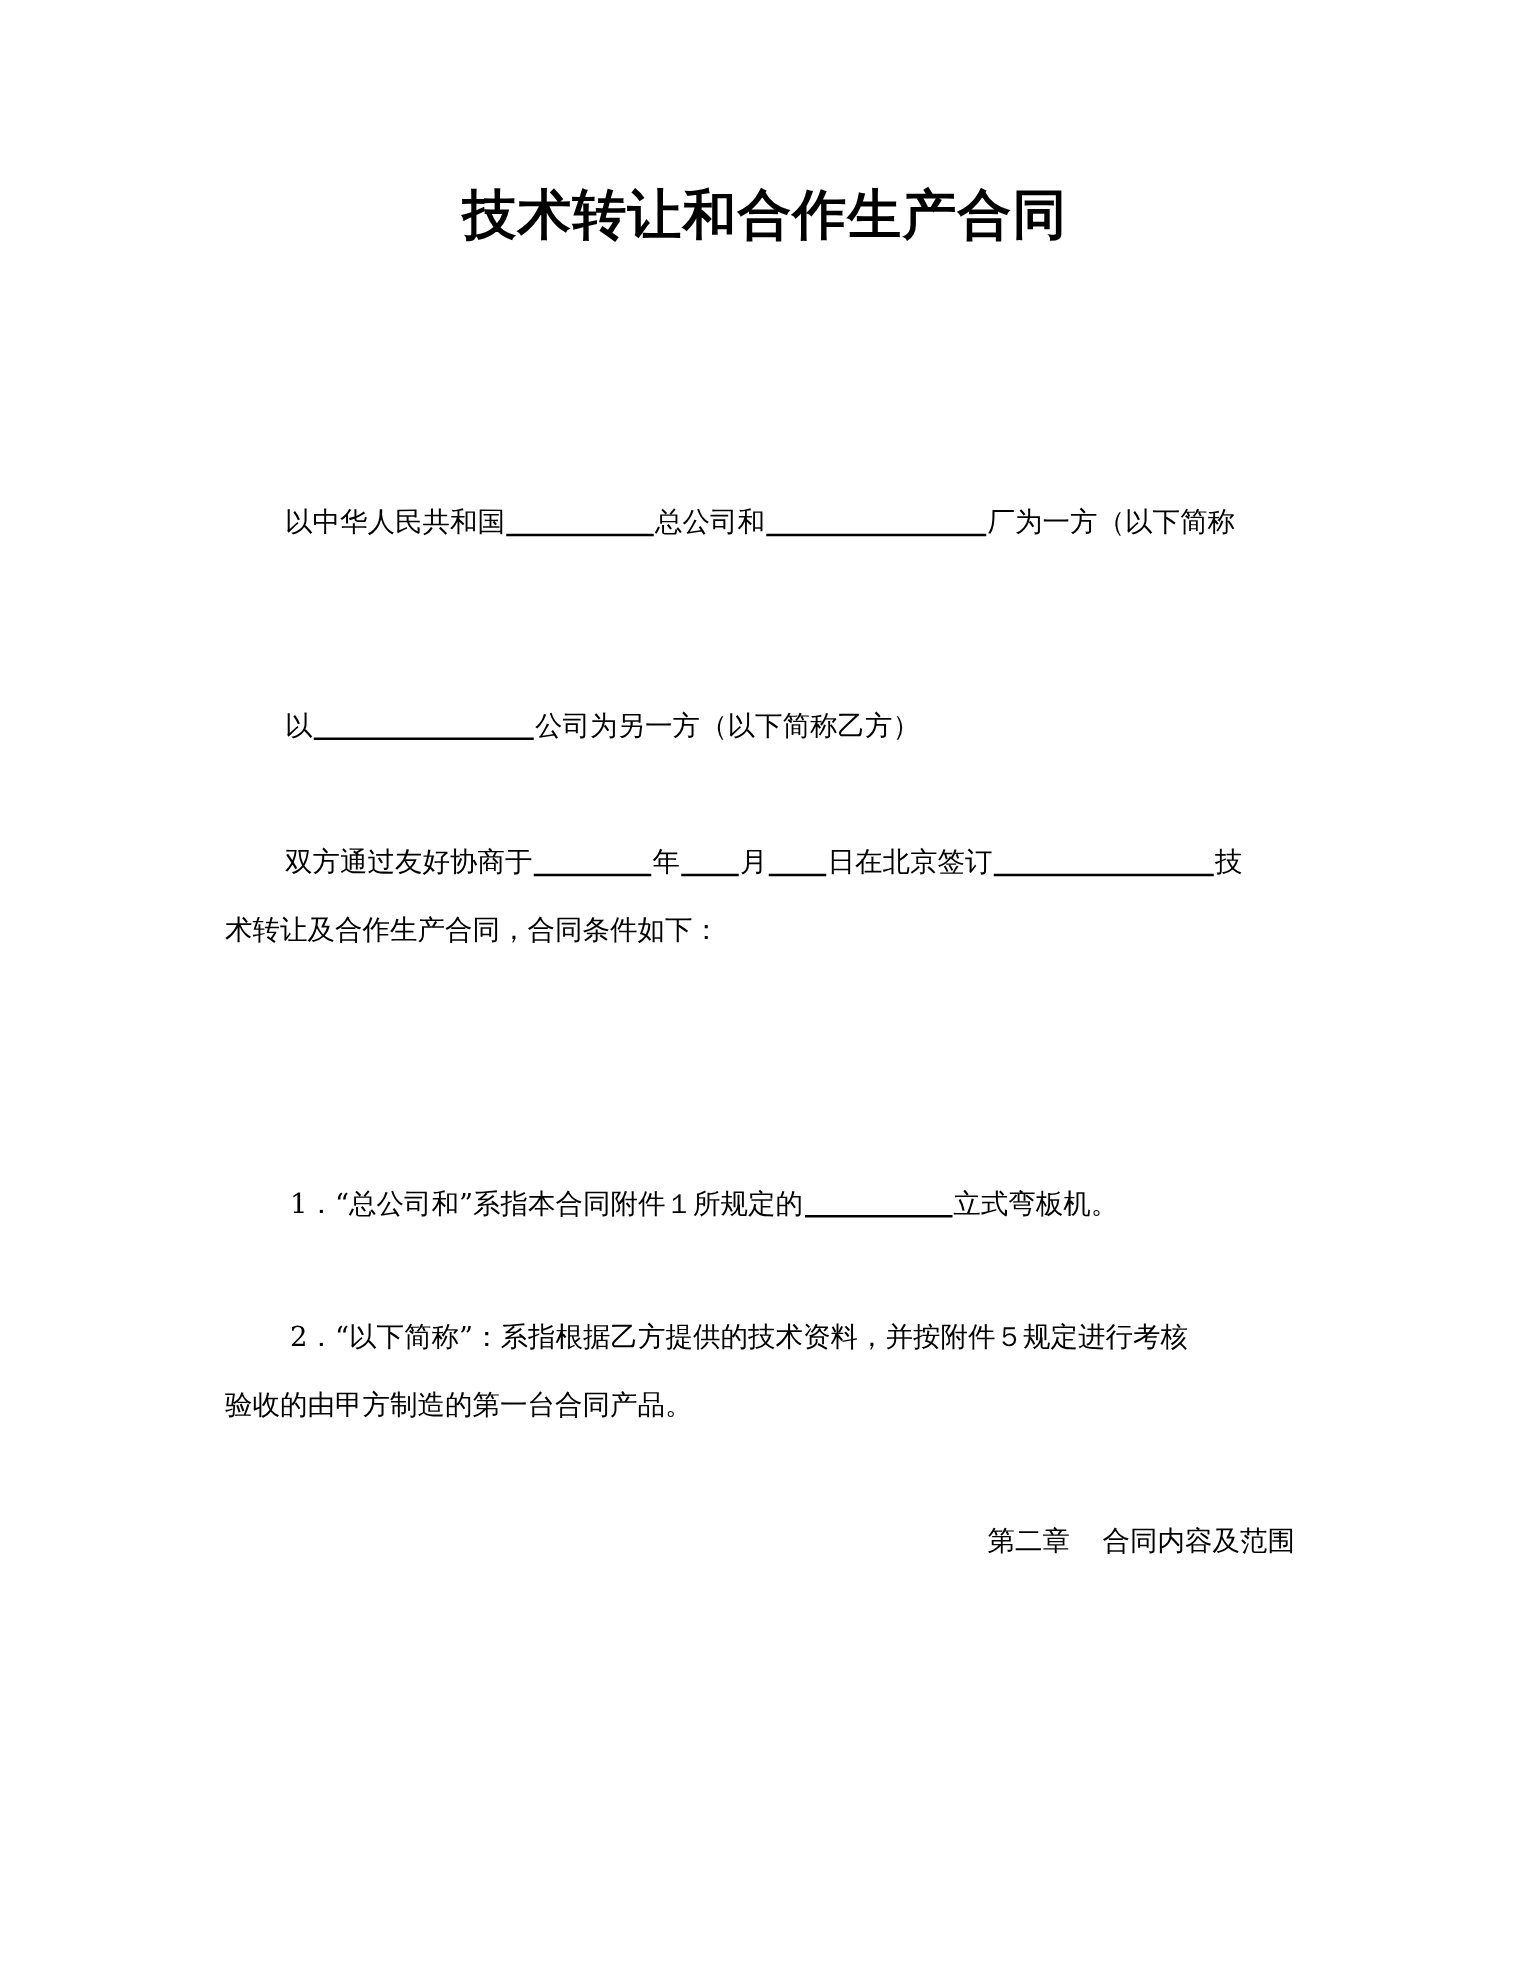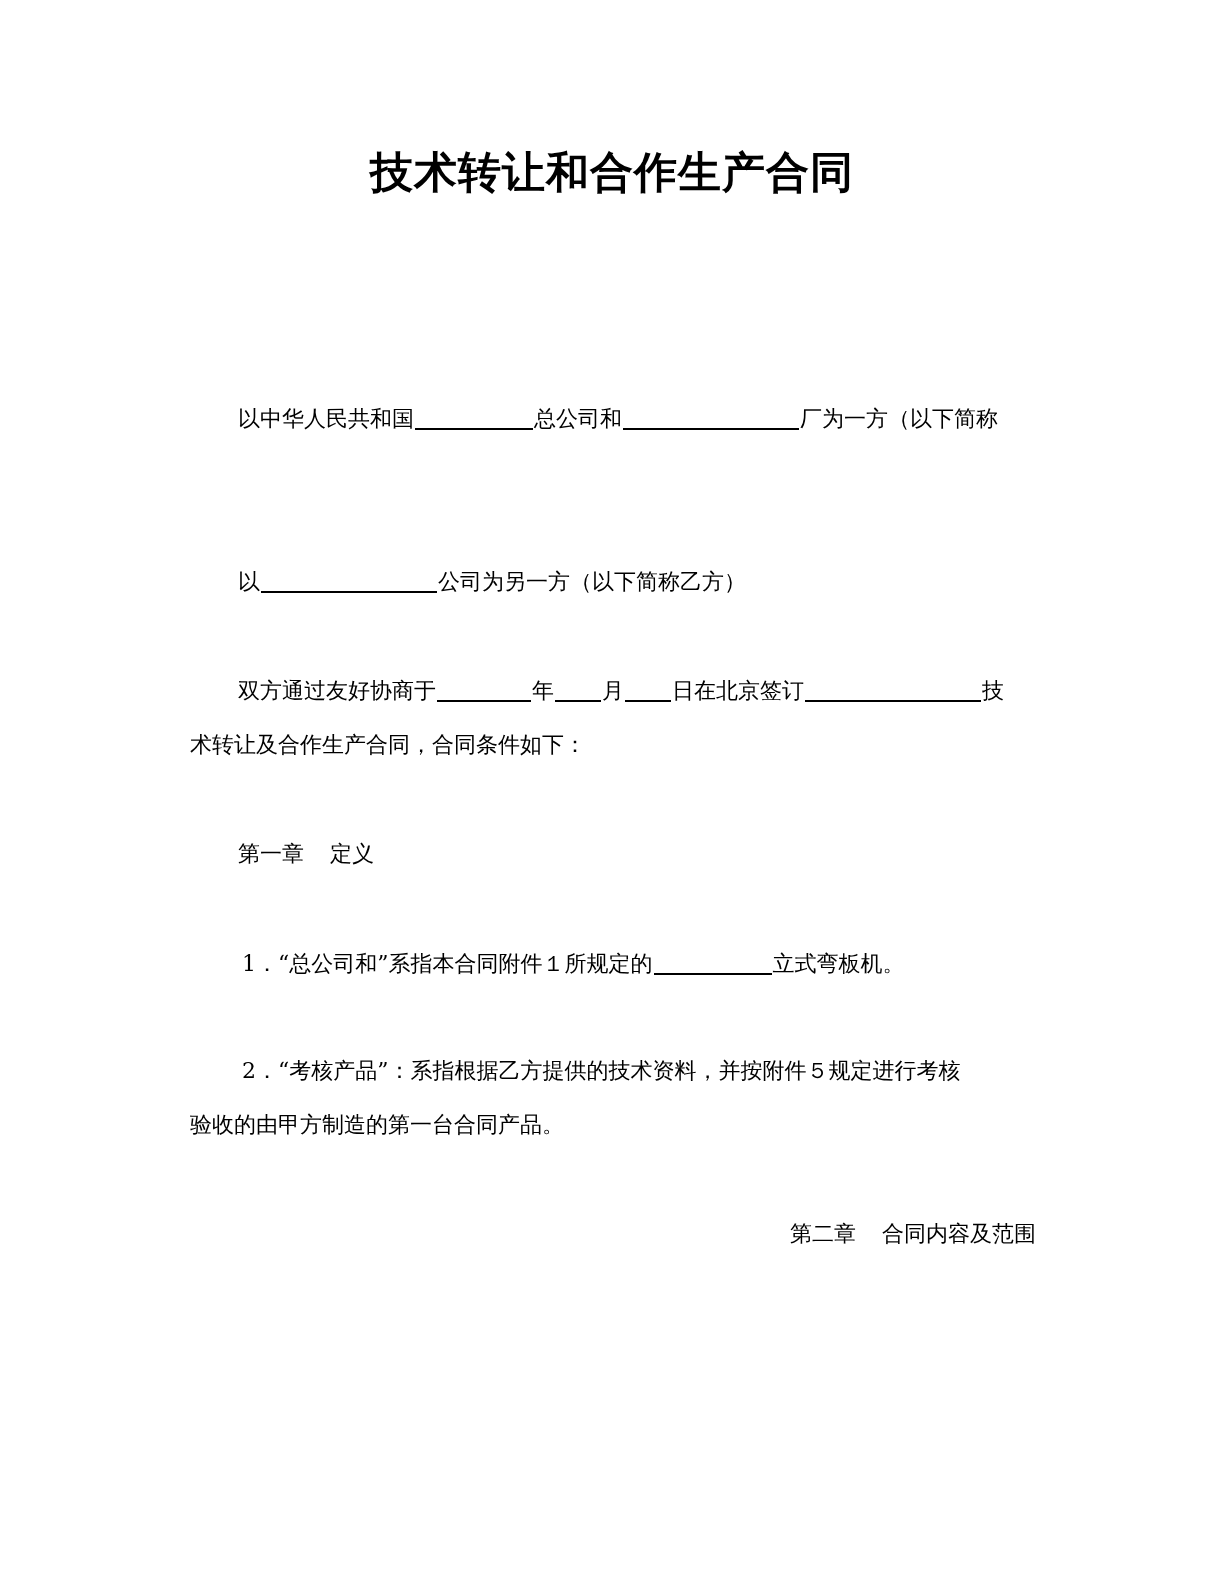--- a/index.html
+++ b/index.html
@@ -37,21 +37,20 @@
       position: absolute;
       left: 180px;
       width: 856px;
       font-size: 22px;
       line-height: 54px;
       white-space: nowrap;
     }
     .line {
       display: block;
       height: 54px;
-      margin-left: 10px;
     }
     .indent { padding-left: 48px; }
     .indent-num { padding-left: 52px; }
     .blank {
       display: inline-block;
       border-bottom: 2px solid #000;
       height: 22px;
       vertical-align: baseline;
       margin: 0 1px;
       position: relative;
@@ -78,35 +77,30 @@
     </span>
   </div>
 
   <div class="para" style="top:664px;">
     <span class="line indent">
       <span>双方通过友好协商于</span><span class="blank" style="width:94px;"></span><span>年</span><span class="blank" style="width:46px;"></span><span>月</span><span class="blank" style="width:46px;"></span><span>日在北京签订</span><span class="blank" style="width:176px;"></span><span>技</span>
     </span>
     <span class="line">术转让及合作生产合同，合同条件如下：</span>
   </div>
 
-  <div class="para" style="top:827px;">
-    <span class="line indent">
-      <span>第一章</span><span class="gap"></span><span>定义</span>
-    </span>
-  </div>
 
   <div class="para" style="top:937px;">
     <span class="line indent-num">
       <span>1．</span><span>“总公司和”系指本合同附件１所规定的</span><span class="blank" style="width:118px;"></span><span>立式弯板机。</span>
     </span>
   </div>
 
   <div class="para" style="top:1044px;">
     <span class="line indent-num">
-      <span>2．</span><span>“考核产品”：系指根据乙方提供的技术资料，并按附件５规定进行考核</span>
+      <span>2．</span><span>“以下简称”：系指根据乙方提供的技术资料，并按附件５规定进行考核</span>
     </span>
     <span class="line">验收的由甲方制造的第一台合同产品。</span>
   </div>
 
   <div class="para" style="top:1207px;text-align:right;">
     <span class="line indent">
       <span>第二章</span><span class="gap"></span><span>合同内容及范围</span>
     </span>
   </div>
 

